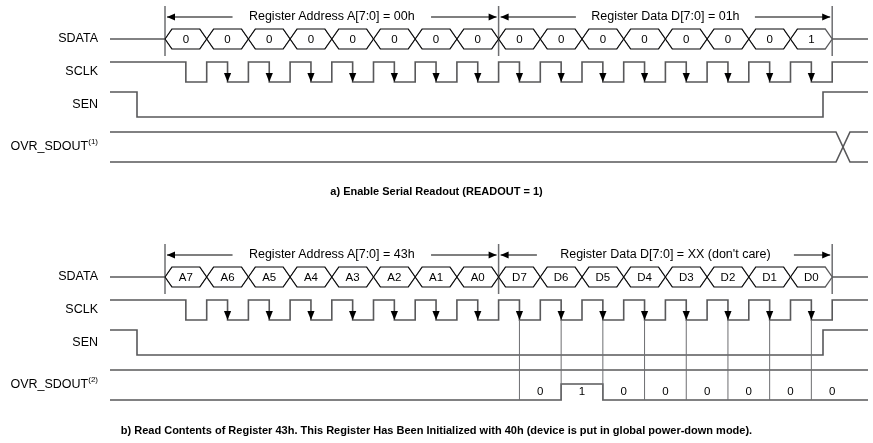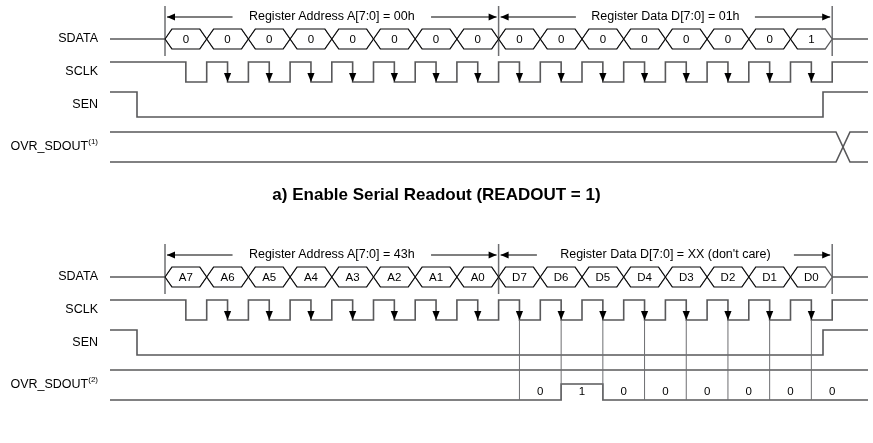--- a/index.html
+++ b/index.html
@@ -88,21 +88,21 @@
     font-size: 11.5px;
     fill: #000000;
     text-anchor: middle;
     dominant-baseline: middle;
   }
   .caption {
     position: absolute;
     width: 873px;
     text-align: center;
     font-family: "Liberation Sans", sans-serif;
-    font-size: 17px;
+    font-size: 11px;
     font-weight: bold;
     color: #000000;
     white-space: nowrap;
   }
   #caption-a { top: 185px; left: 0; }
   #caption-b { top: 424px; left: 0; }
 </style>
 </head>
 <body>
 
@@ -330,14 +330,15 @@
         <text x="748.8000000000001" y="150" class="bitval-text">0</text>
         <line x1="769.6500000000001" y1="78" x2="769.6500000000001" y2="158" class="drop-line"></line>
         <text x="790.5000000000001" y="150" class="bitval-text">0</text>
         <line x1="811.35" y1="78" x2="811.35" y2="158" class="drop-line"></line>
         <text x="832.2" y="150" class="bitval-text">0</text>
       </g>
     </svg>
 
   <div class="caption" id="caption-a">a) Enable Serial Readout (READOUT = 1)</div>
 
+  <div class="caption" id="caption-b">b) Read Contents of Register 43h. This Register Has Been Initialized with 40h (device is put in global power-down mode).</div>
 
 </div>
 
 </body></html>

